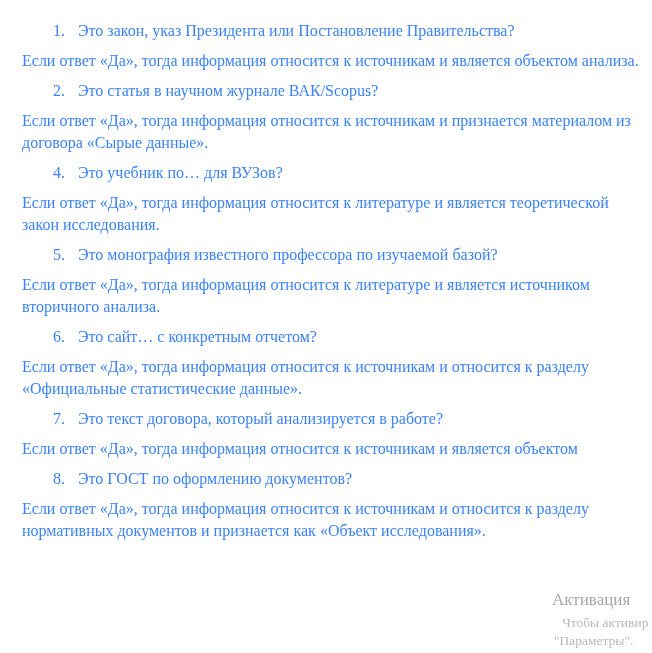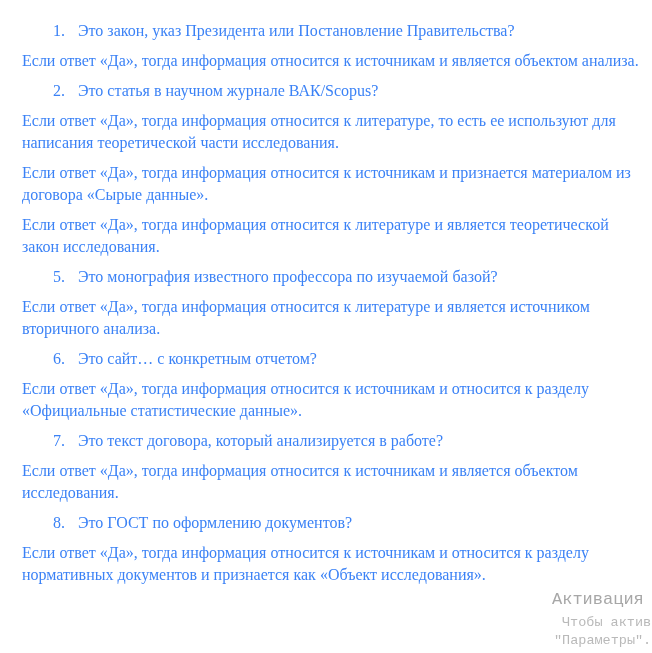--- a/index.html
+++ b/index.html
@@ -35,21 +35,21 @@
   .answer {
     margin: 0 0 8px 0;
   }
   .answer-line {
     white-space: nowrap;
   }
   .watermark {
     position: absolute;
     inset: 0;
     z-index: 1;
-    font-family: Liberation Mono, monospace;
+    font-family: Liberation Serif, serif;
     pointer-events: none;
   }
   .wm-title {
     position: absolute;
     left: 552px;
     top: 590px;
     font-size: 17px;
     white-space: nowrap;
   }
   .wm-sub1 {
@@ -70,45 +70,41 @@
 </head>
 <body style="background: rgb(255, 255, 255);">
 
 <div class="doc" style="color: #3b82f6;">
     <div class="question"><span class="qnum">1.</span><span class="qtext">Это закон, указ Президента или Постановление Правительства?</span></div>
     <div class="answer">
       <div class="answer-line">Если ответ «Да», тогда информация относится к источникам и является объектом анализа.</div>
     </div>
     <div class="question"><span class="qnum">2.</span><span class="qtext">Это статья в научном журнале ВАК/Scopus?</span></div>
     <div class="answer">
-      <div class="answer-line">Если ответ «Да», тогда информация относится к литературе, то есть ее используют для</div>
-      <div class="answer-line">написания теоретической части исследования.</div>
-    </div>
-    <div class="answer">
       <div class="answer-line">Если ответ «Да», тогда информация относится к источникам и признается материалом из</div>
       <div class="answer-line">договора «Сырые данные».</div>
     </div>
+    <div class="question"><span class="qnum">4.</span><span class="qtext">Это учебник по… для ВУЗов?</span></div>
     <div class="answer">
       <div class="answer-line">Если ответ «Да», тогда информация относится к литературе и является теоретической</div>
       <div class="answer-line">закон исследования.</div>
     </div>
     <div class="question"><span class="qnum">5.</span><span class="qtext">Это монография известного профессора по изучаемой базой?</span></div>
     <div class="answer">
       <div class="answer-line">Если ответ «Да», тогда информация относится к литературе и является источником</div>
       <div class="answer-line">вторичного анализа.</div>
     </div>
     <div class="question"><span class="qnum">6.</span><span class="qtext">Это сайт… с конкретным отчетом?</span></div>
     <div class="answer">
       <div class="answer-line">Если ответ «Да», тогда информация относится к источникам и относится к разделу</div>
       <div class="answer-line">«Официальные статистические данные».</div>
     </div>
     <div class="question"><span class="qnum">7.</span><span class="qtext">Это текст договора, который анализируется в работе?</span></div>
     <div class="answer">
       <div class="answer-line">Если ответ «Да», тогда информация относится к источникам и является объектом</div>
-      <div class="answer-line">исследования.</div>
     </div>
     <div class="question"><span class="qnum">8.</span><span class="qtext">Это ГОСТ по оформлению документов?</span></div>
     <div class="answer">
       <div class="answer-line">Если ответ «Да», тогда информация относится к источникам и относится к разделу</div>
       <div class="answer-line">нормативных документов и признается как «Объект исследования».</div>
     </div>
   </div>
 
 <div class="watermark">
   <div class="wm-title" style="color: rgb(167, 167, 167);">Активация</div>

